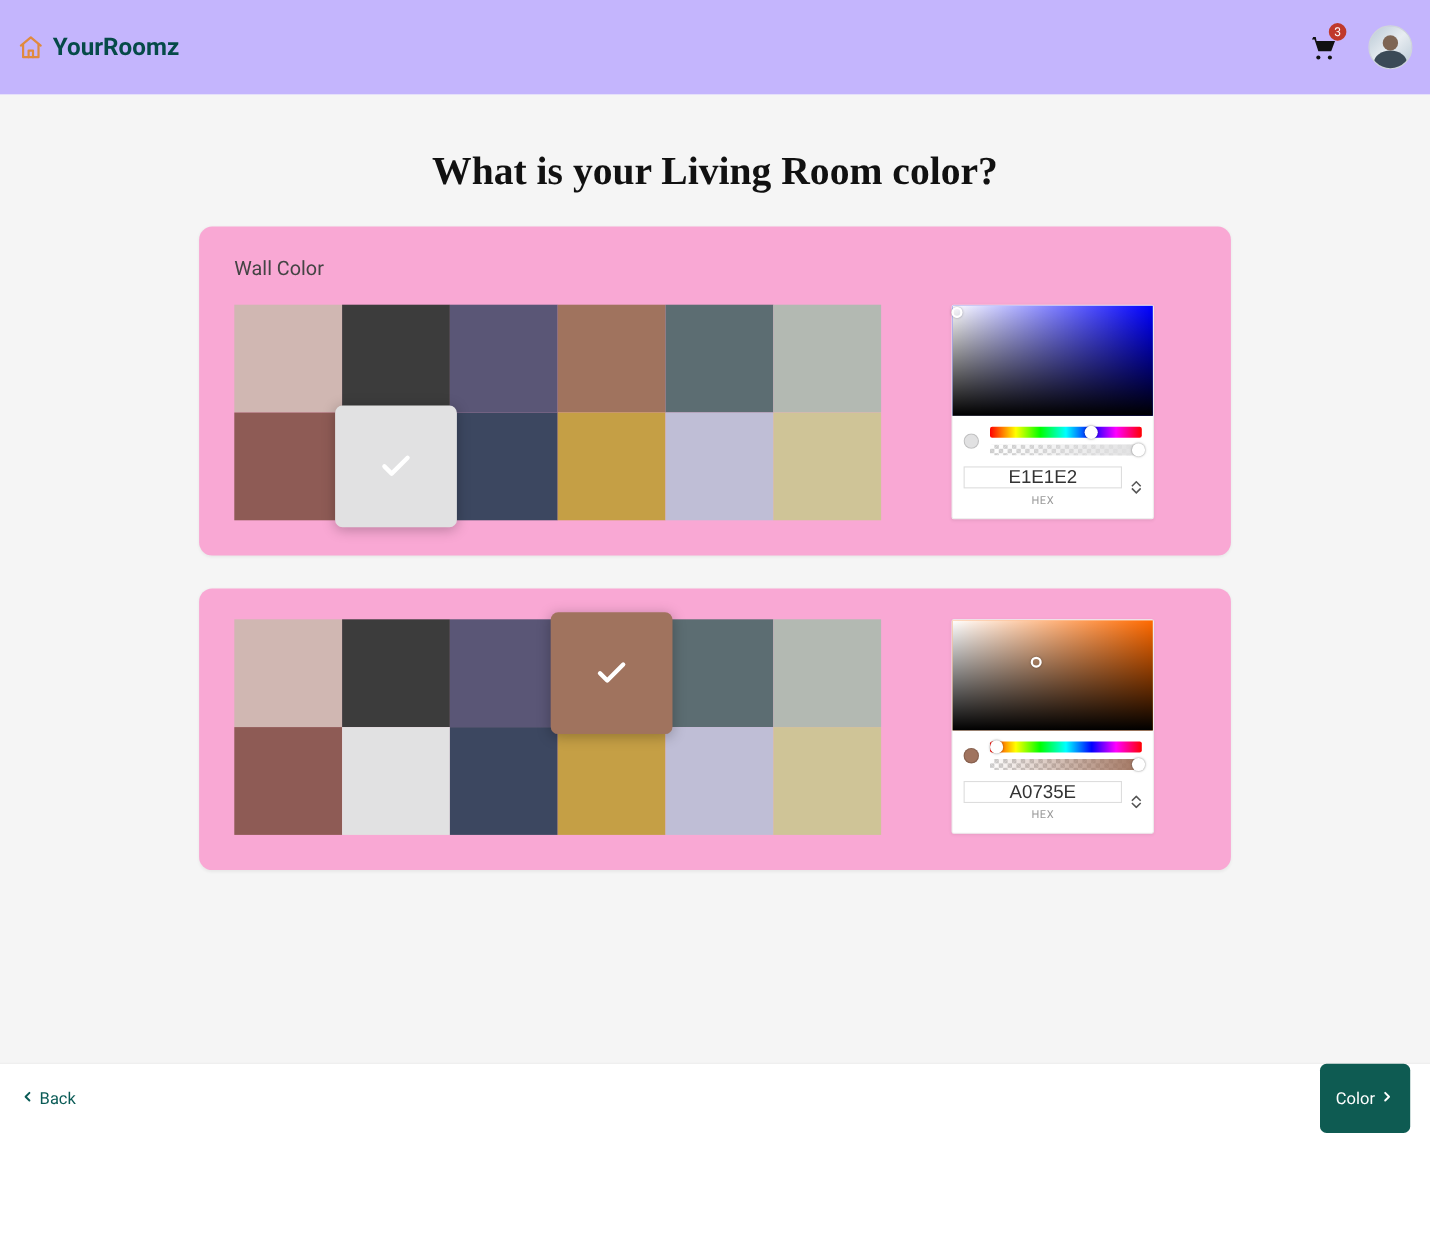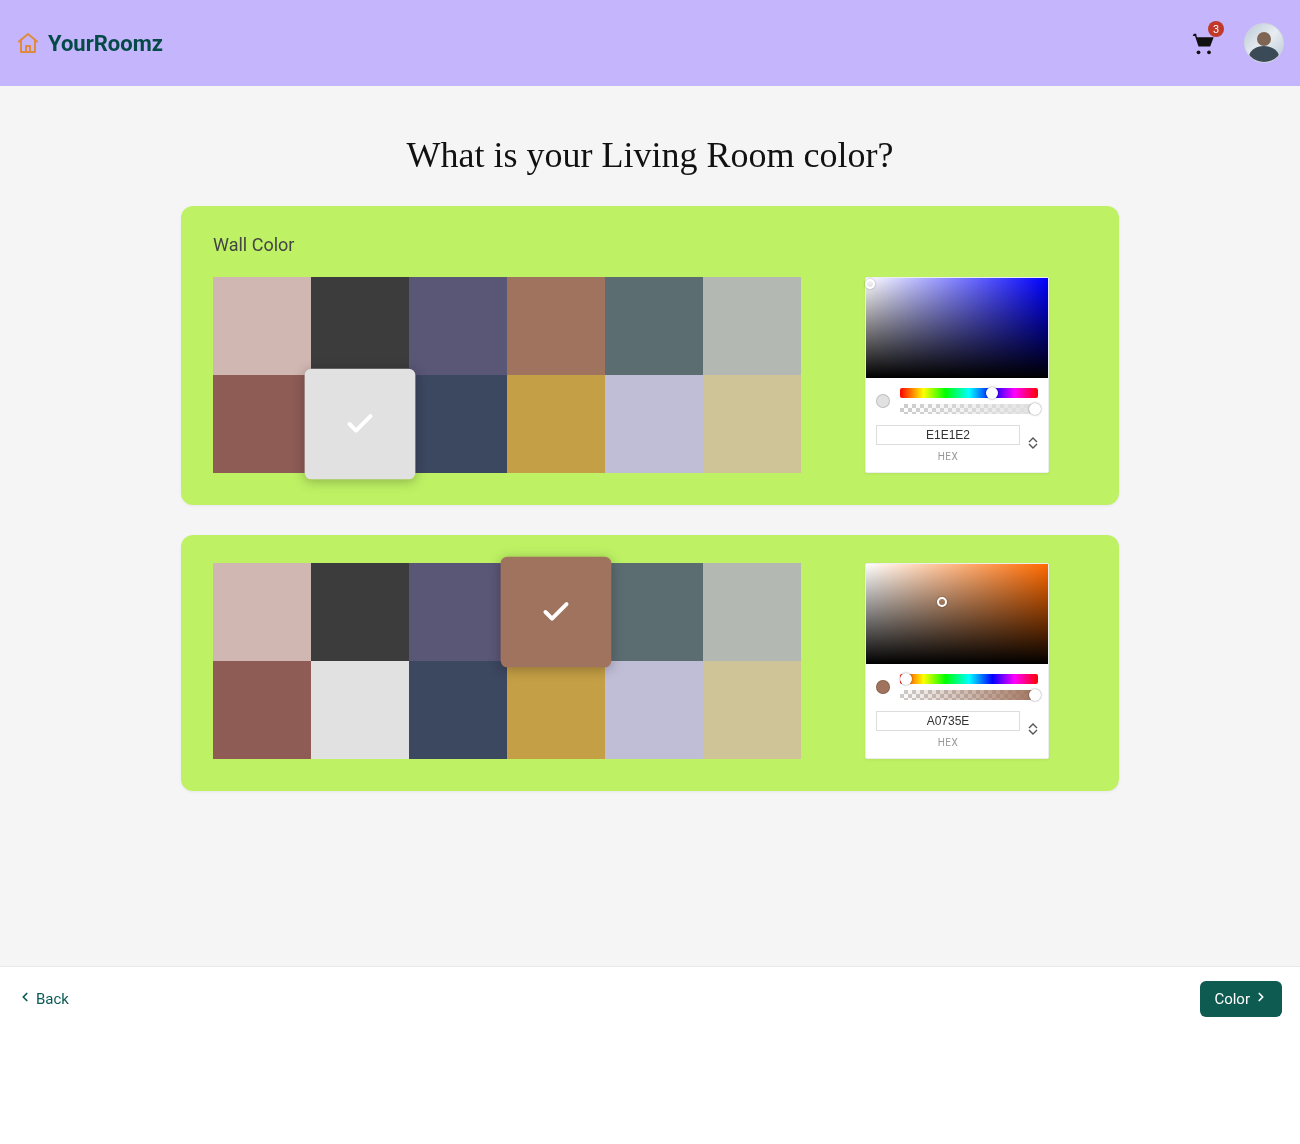--- a/index.html
+++ b/index.html
@@ -80,35 +80,35 @@
   }
 
   main {
     background: #f5f5f5;
     min-height: 880px;
     padding: 48px 0 60px;
   }
   .page-title {
     font-family: Georgia, 'Times New Roman', serif;
     font-size: 36px;
-    font-weight: 400;
+    font-weight: 700;
     text-align: center;
     color: #111;
   }
   .page-subtitle {
     text-align: center;
     color: #555;
     font-size: 18px;
     margin-top: 22px;
   }
 
   .card {
     width: 938px;
     margin: 30px auto 0;
-    background: #bef264;
+    background: #f9a8d4;
     border-radius: 12px;
     box-shadow: 0 1px 3px rgba(0,0,0,0.06);
     padding: 28px 32px 32px;
   }
   .card-title {
     font-size: 18px;
     color: #444;
     margin-bottom: 22px;
   }
   .card-body {
@@ -201,21 +201,21 @@
     transform: translate(-50%,-50%);
   }
   .picker-input-row {
     display: flex; align-items: center; gap: 8px;
     padding: 6px 10px 10px;
   }
   .picker-input-col { flex: 1; text-align: center; }
   .picker-input {
     width: 100%;
     border: 1px solid #ddd;
-    font-size: 12px;
+    font-size: 17px;
     height: 20px;
     text-align: center;
     color: #333;
   }
   .picker-label {
     font-size: 10px;
     color: #999;
     letter-spacing: 0.5px;
     margin-top: 6px;
   }
@@ -223,21 +223,20 @@
     display:flex; flex-direction:column; gap:0; cursor:pointer; color:#555;
   }
   .picker-arrows svg{ width:10px; height:6px; display:block; }
 
   footer {
     position: relative;
     border-top: 1px solid #e8e8e8;
     background: #fff;
     height: 64px;
     display: flex;
-    align-items: center;
     justify-content: space-between;
     padding: 0 18px;
   }
   .back-btn {
     color: #0a5b56;
     font-size: 15px;
     display: flex; align-items: center; gap: 4px;
     cursor: pointer;
   }
   .next-btn {

